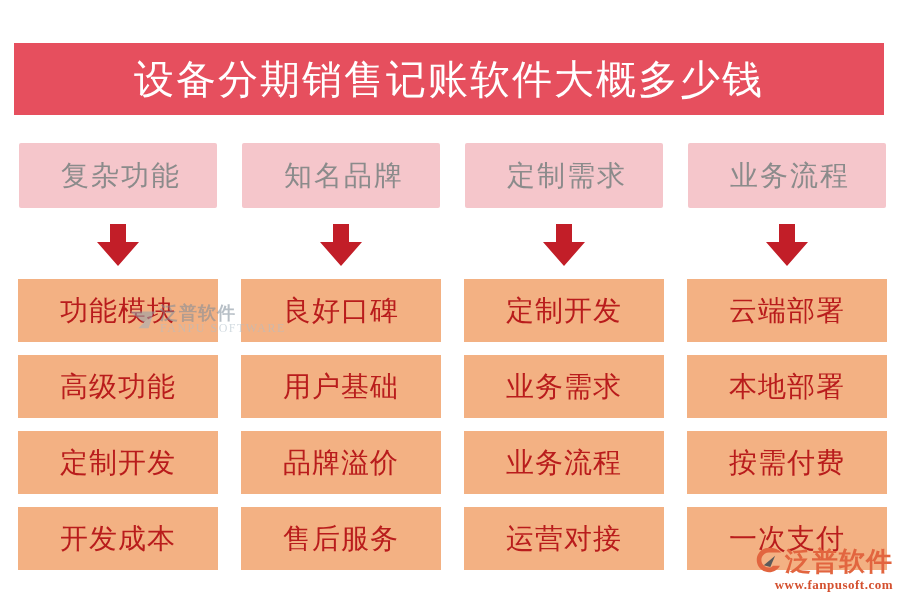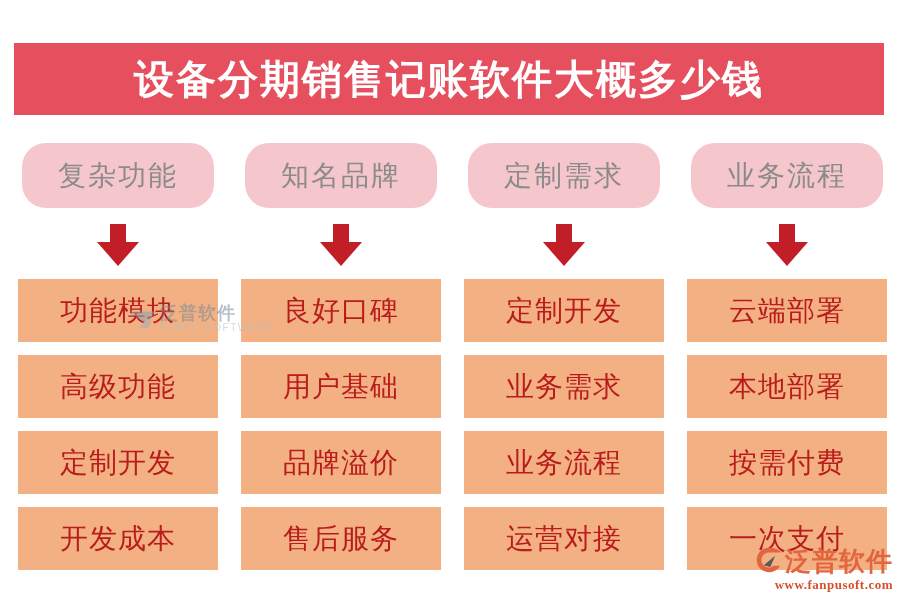--- a/index.html
+++ b/index.html
@@ -16,45 +16,46 @@
     position: absolute;
     left: 14px; top: 43px;
     width: 870px; height: 72px;
     background: #E64F5E;
     display: flex; align-items: center; justify-content: center;
   }
   .banner h1 {
     margin: 0;
     color: #ffffff;
     font-size: 40px;
-    font-weight: bold;
+    font-weight: normal;
     letter-spacing: 2px;
     white-space: nowrap;
   }
 
   
   .columns {
     position: absolute;
     left: 18px; top: 143px;
     width: 869px;
     display: grid;
     grid-template-columns: repeat(4, 1fr);
     column-gap: 23px;
   }
   .column { display: flex; flex-direction: column; align-items: center; }
 
   .header-box {
     width: 192px; height: 65px;
     background: #F5C6CB;
-    border-radius: 24px;
+    border-radius: 2px;
     display: flex; align-items: center; justify-content: center;
     color: #8B8B8B;
     font-size: 28px;
     letter-spacing: 2px;
     white-space: nowrap;
+    padding-left: 6px;
   }
 
   .arrow {
     margin-top: 16px;
     height: 42px;
     display: flex; align-items: center; justify-content: center;
   }
 
   .item {
     width: 100%; height: 63px;
@@ -79,24 +80,24 @@
   .watermark .wm-text { display: flex; flex-direction: column; margin-left: 2px; }
   .watermark .wm-cn {
     color: #7E8C99;
     font-size: 18px;
     font-weight: bold;
     letter-spacing: 1px;
     line-height: 20px;
   }
   .watermark .wm-en {
     color: #AFBEC9;
-    font-size: 10px;
+    font-size: 12px;
     letter-spacing: 1.5px;
     line-height: 10px;
-    font-family: Liberation Sans, sans-serif;
+    font-family: Liberation Serif, serif;
   }
 
   
   .footer-logo {
     position: absolute;
     right: 7px; bottom: 8px;
     display: flex; flex-direction: column; align-items: flex-end;
   }
   .footer-logo .fl-row { display: flex; align-items: center; }
   .footer-logo .fl-brand {

